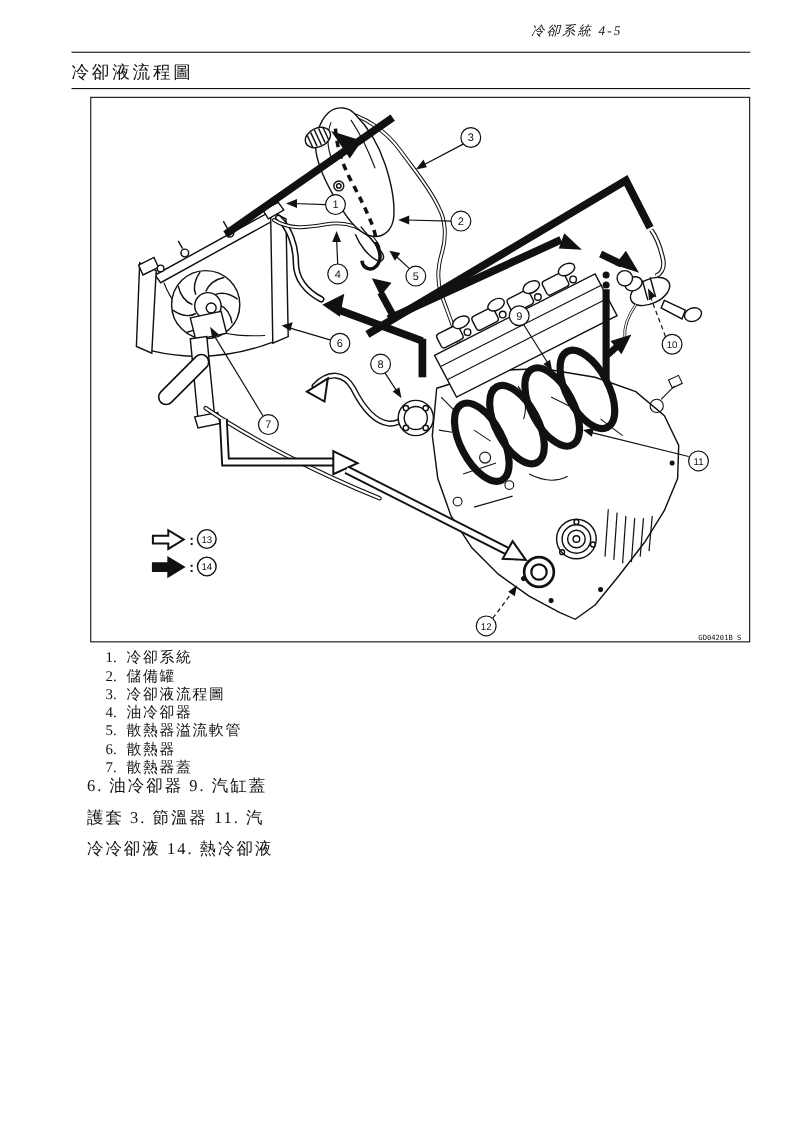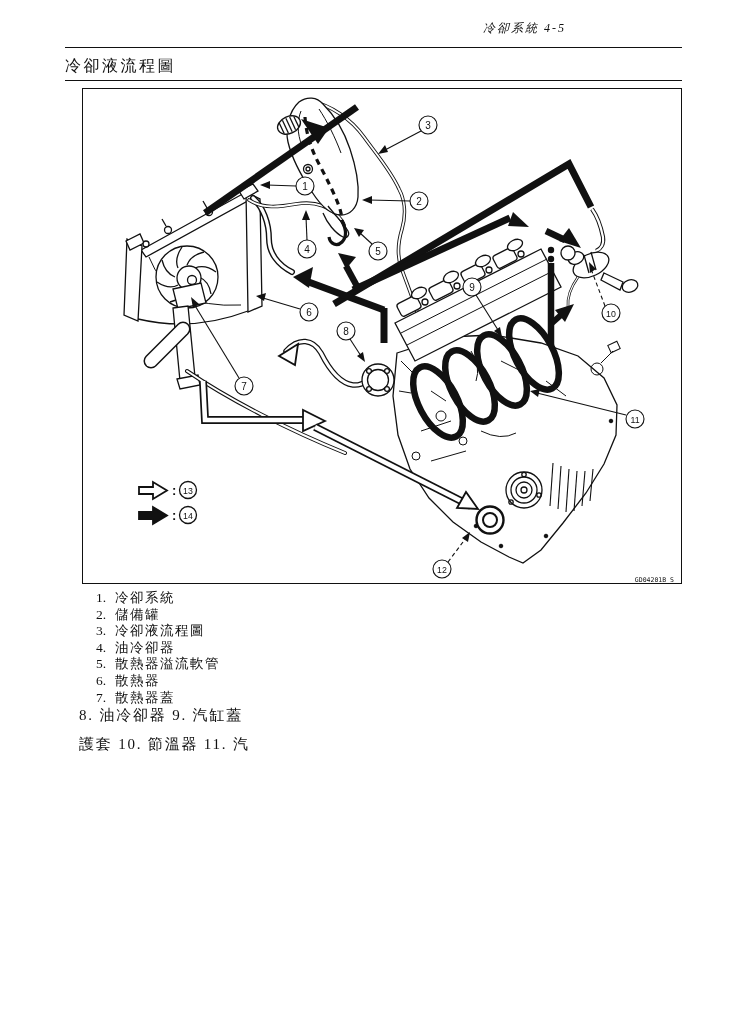--- a/index.html
+++ b/index.html
@@ -360,15 +360,16 @@
       <span class="num">6.</span>
       <span>散熱器</span>
     </div>
   <div class="row">
       <span class="num">7.</span>
       <span>散熱器蓋</span>
     </div>
 </div>
 
 <div class="para">
-  <div class="pline">8. 油冷卻器 9. 汽缸蓋</div>
-  <div class="pline">護套 10. 節溫器 11. 汽</div>
+  <div class="pline">6. 油冷卻器 9. 汽缸蓋</div>
+  <div class="pline">護套 3. 節溫器 11. 汽</div>
+  <div class="pline">冷冷卻液 14. 熱冷卻液</div>
 </div>
 
 </body></html>

